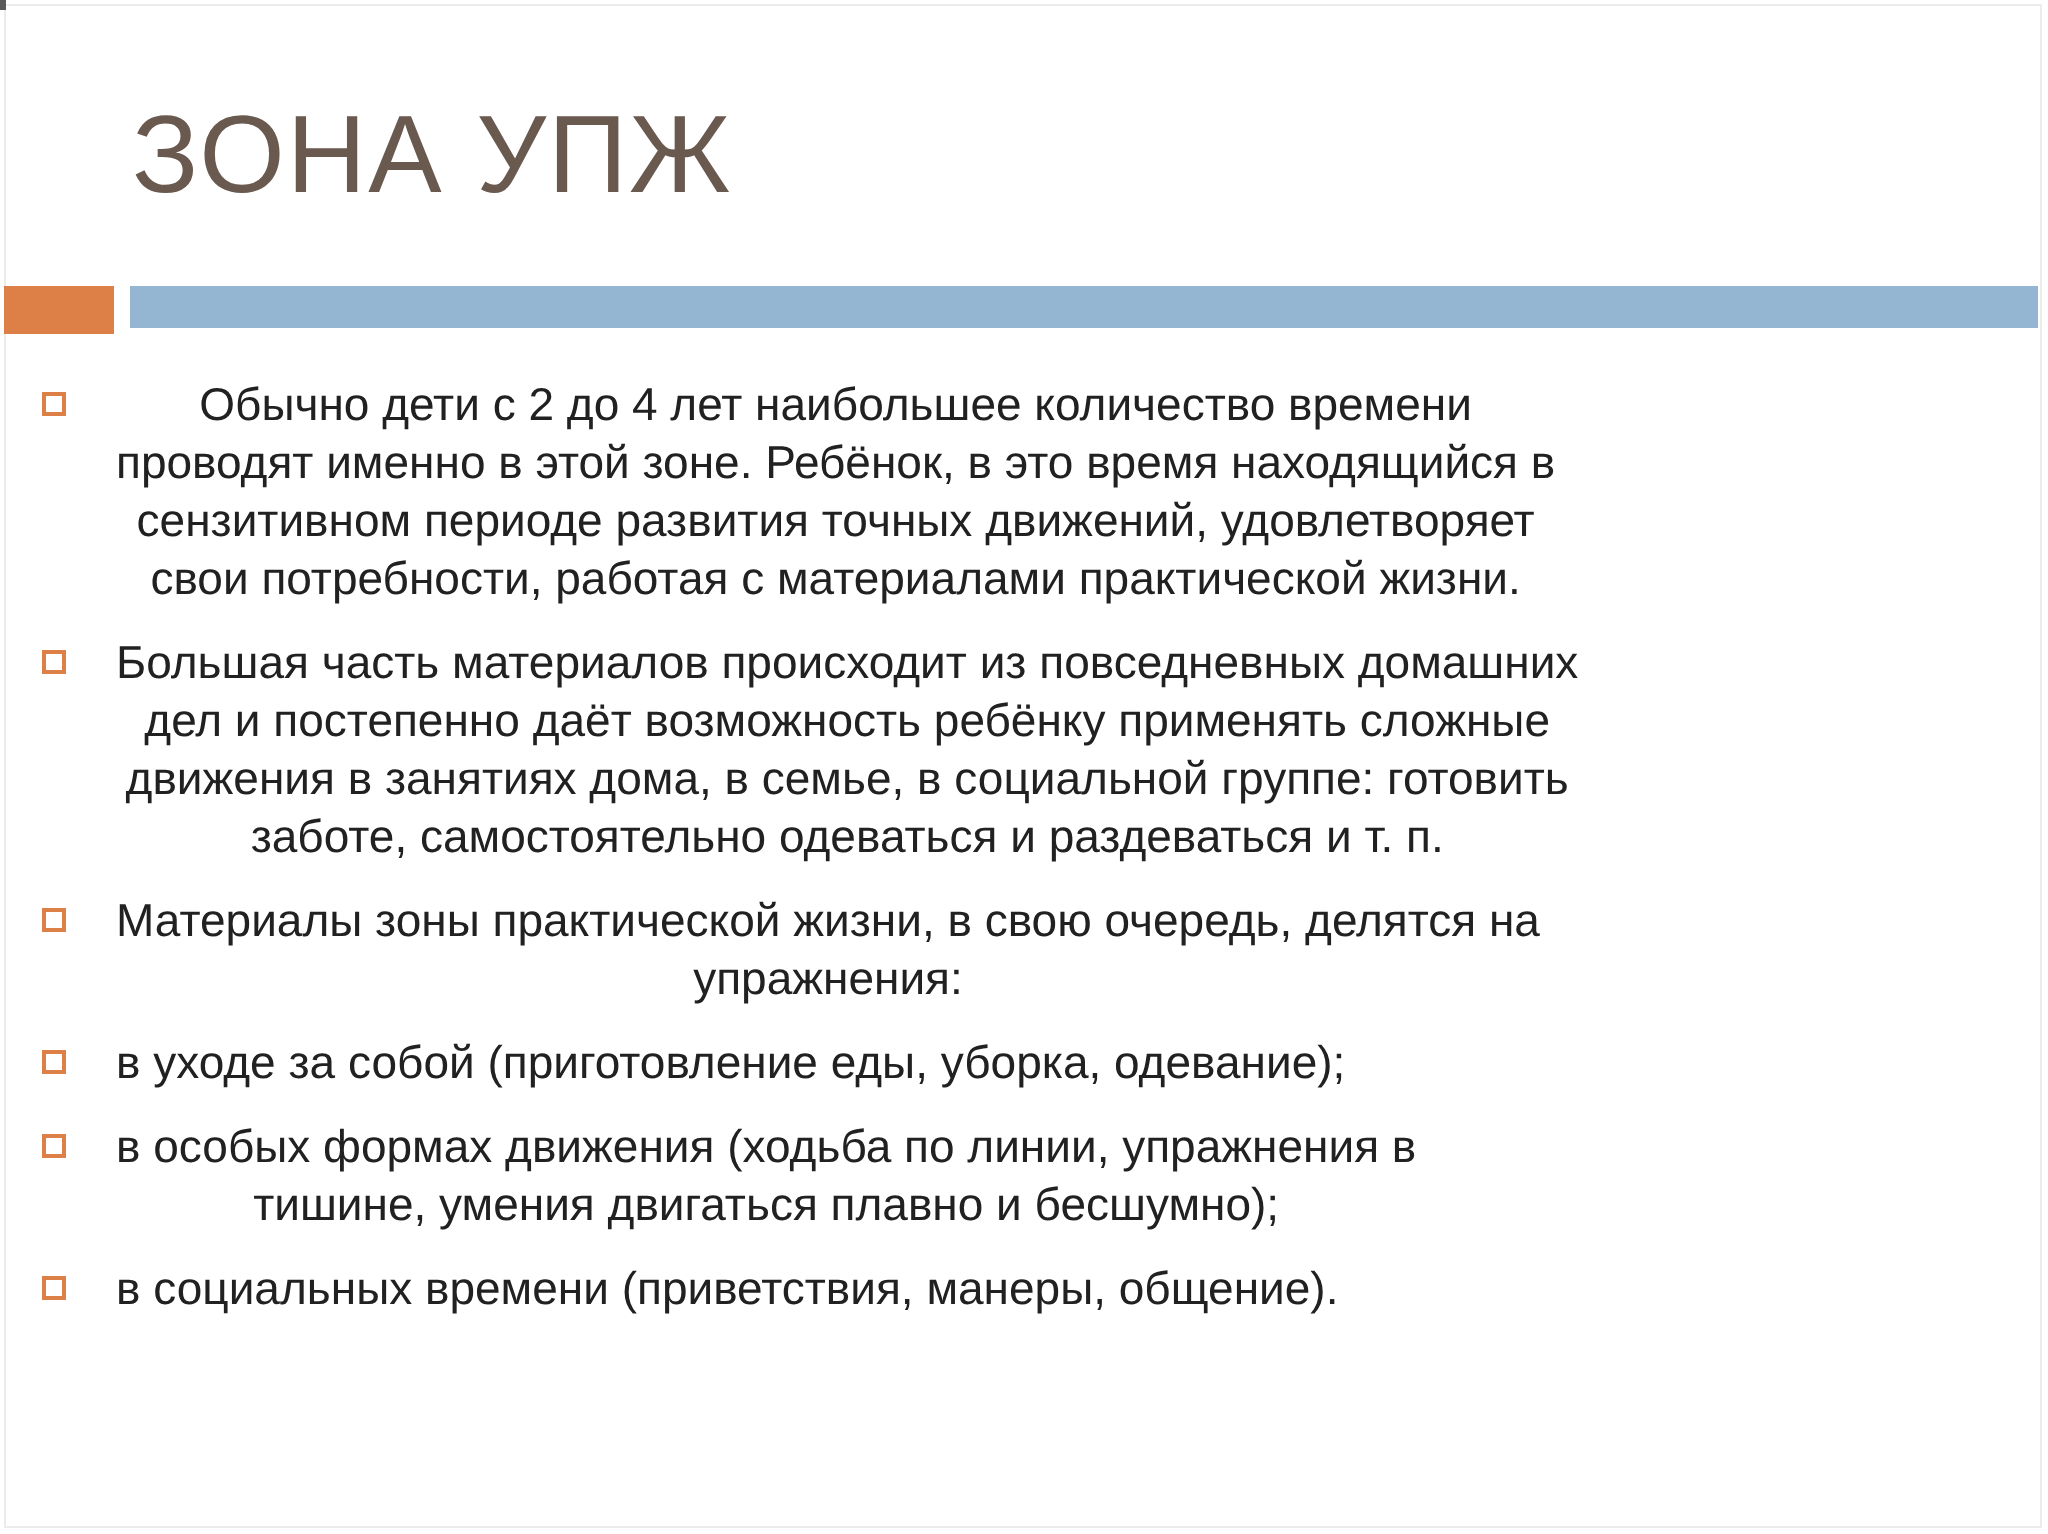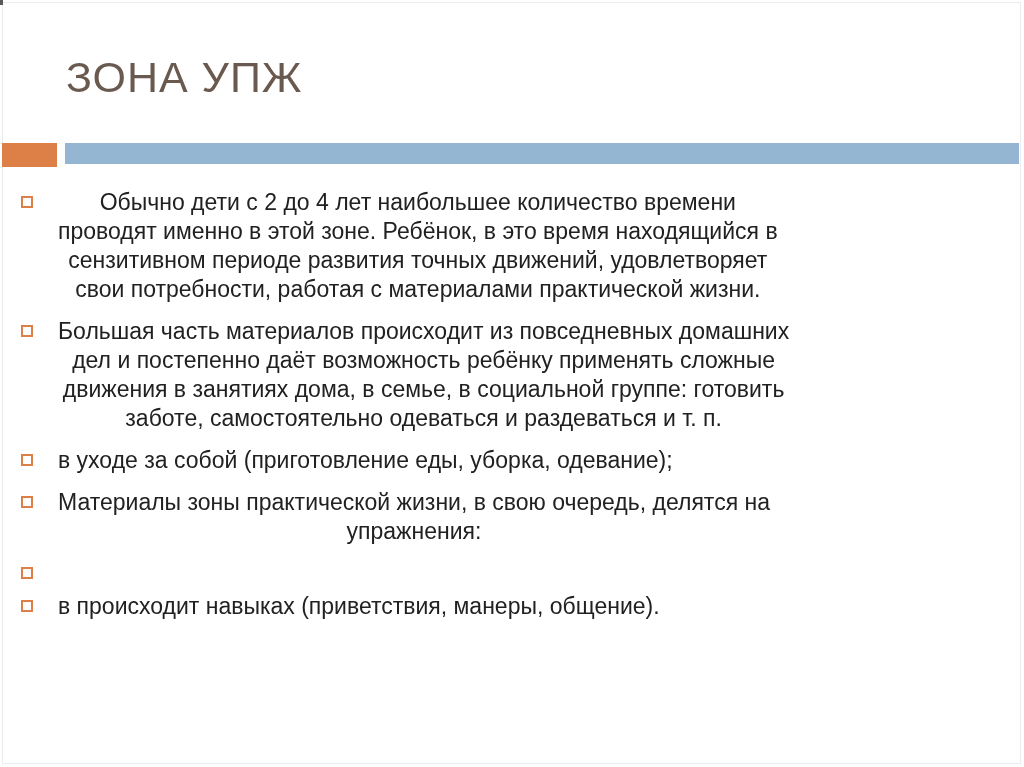--- a/index.html
+++ b/index.html
@@ -27,21 +27,21 @@
   .corner-artifact{
     position:absolute;
     left:0;top:0;
     width:3px;height:5px;
     background:#5a5a5a;
   }
   .title{
     position:absolute;
     left:66px;
     top:47px;
-    font-size:43px;
+    font-size:55px;
     line-height:60px;
     font-weight:400;
     letter-spacing:1px;
     color:var(--title-text);
     white-space:nowrap;
   }
   .divider-orange{
     position:absolute;
     left:2px;top:143px;
     width:55px;height:24px;
@@ -103,28 +103,30 @@
       </li>
       <li>
         <span class="bullet-icon"></span>
         <span class="bullet-text">Большая часть материалов происходит из повседневных домашних
 дел и постепенно даёт возможность ребёнку применять сложные
 движения в занятиях дома, в семье, в социальной группе: готовить
 заботе, самостоятельно одеваться и раздеваться и т. п.</span>
       </li>
       <li>
         <span class="bullet-icon"></span>
-        <span class="bullet-text">в уходе за собой (приготовление еды, уборка, одевание);</span>
-      </li>
-      <li>
-        <span class="bullet-icon"></span>
         <span class="bullet-text">Материалы зоны практической жизни, в свою очередь, делятся на
 упражнения:</span>
       </li>
       <li>
         <span class="bullet-icon"></span>
+        <span class="bullet-text">в уходе за собой (приготовление еды, уборка, одевание);</span>
       </li>
       <li>
         <span class="bullet-icon"></span>
-        <span class="bullet-text">в происходит навыках (приветствия, манеры, общение).</span>
+        <span class="bullet-text">в особых формах движения (ходьба по линии, упражнения в
+тишине, умения двигаться плавно и бесшумно);</span>
+      </li>
+      <li>
+        <span class="bullet-icon"></span>
+        <span class="bullet-text">в социальных времени (приветствия, манеры, общение).</span>
       </li>
     </ul>
 </div>
 
 </body></html>

